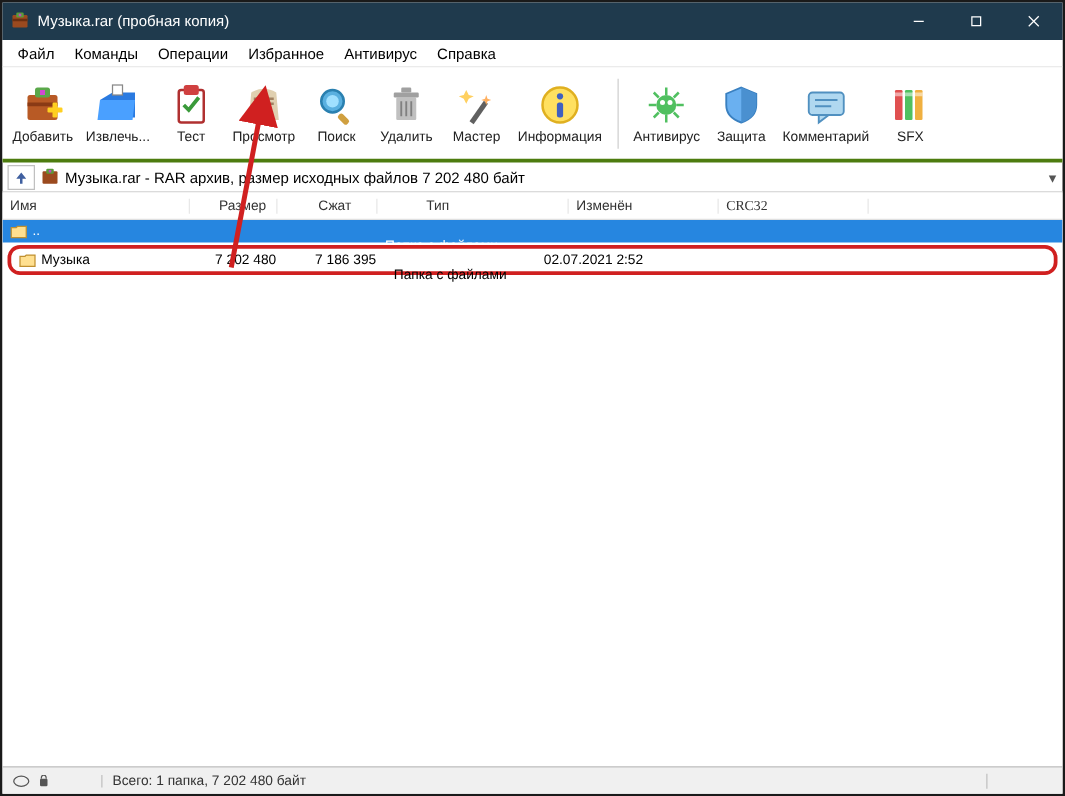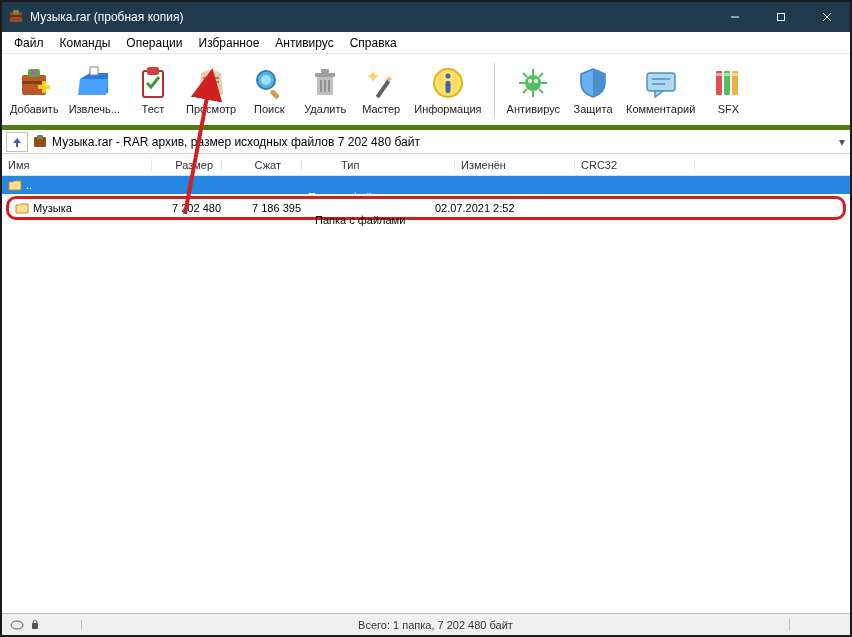--- a/index.html
+++ b/index.html
@@ -18,21 +18,21 @@
     width: 46px; height: 30px; display: flex; align-items: center;
     justify-content: center; color: #fff; font-size: 12px;
   }
   .menubar {
     height: 22px; background: #fff; border-bottom: 1px solid #e5e5e5;
     display: flex; align-items: center; font-size: 12px; padding-left: 4px;
   }
   .menubar .mitem { padding: 2px 8px; }
   .toolbar {
     height: 76px; background: #fff; display: flex; align-items: center;
-    padding: 4px 4px; border-bottom: 5px solid #4d7c0f; gap: 2px;
+    padding: 4px 4px; border-bottom: 3px solid #4d7c0f; gap: 2px;
   }
   .tbtn {
     display: flex; flex-direction: column; align-items: center;
     justify-content: center; font-size: 11px; color: #222;
     padding: 2px 4px; min-width: 54px;
   }
   .tbtn .ticon { width: 36px; height: 36px; margin-bottom: 2px; }
   .tsep { width: 1px; height: 56px; background: #d0d0d0; margin: 0 6px; }
   .pathbar {
     height: 24px; display: flex; align-items: center; font-size: 12px;
@@ -45,21 +45,21 @@
   .headerrow {
     height: 22px; display: flex; border-bottom: 1px solid #e0e0e0;
     font-size: 11px; color: #333; align-items: center;
   }
   .headerrow .col { padding-left: 6px; border-right: 1px solid #e8e8e8; }
   .col-name { width: 150px; }
   .col-size { width: 70px; text-align: right; padding-right: 8px; }
   .col-packed { width: 80px; text-align: right; padding-right: 20px; }
   .col-type { width: 120px; margin-left: 33px; }
   .col-mod { width: 120px; }
-  .col-crc { width: 120px; }
+  .col-crc { width: 120px; font-family: Liberation Serif, serif; }
   .row {
     height: 18px; display: flex; font-size: 11px; align-items: center;
   }
   .row.parent {
     background: #2686e0; color: #fff;
   }
   .row .cell { padding-left: 6px; }
   .row .cname { width: 150px; display: flex; align-items: center; gap: 4px; }
   .row .csize { width: 70px; text-align: right; padding-right: 8px; }
   .row .cpacked { width: 80px; text-align: right; padding-right: 8px; }
@@ -70,21 +70,21 @@
   .highlighted {
     border: 3px solid #d02020; border-radius: 10px;
     position: relative;
   }
   .statusbar {
     height: 22px; background: #f0f0f0; border-top: 1px solid #c0c0c0;
     display: flex; align-items: center; font-size: 11px; color: #333;
   }
   .statusbar .sseg { padding: 0 8px; }
   .statusbar .sseg.left { border-right: 1px solid #c0c0c0; width: 80px; display:flex; gap:4px; align-items:center;}
-  .statusbar .sseg.mid { flex: 1; border-right: 1px solid #c0c0c0; text-align: center; }
+  .statusbar .sseg.mid { flex: 1; border-right: 1px solid #c0c0c0; text-align: left; }
   .statusbar .sseg.right { width: 60px; }
   .arrow {
     position: absolute; pointer-events: none; z-index: 100;
   }
   svg { display: block; }
 </style>
 </head>
 <body>
 
 <div class="window">

